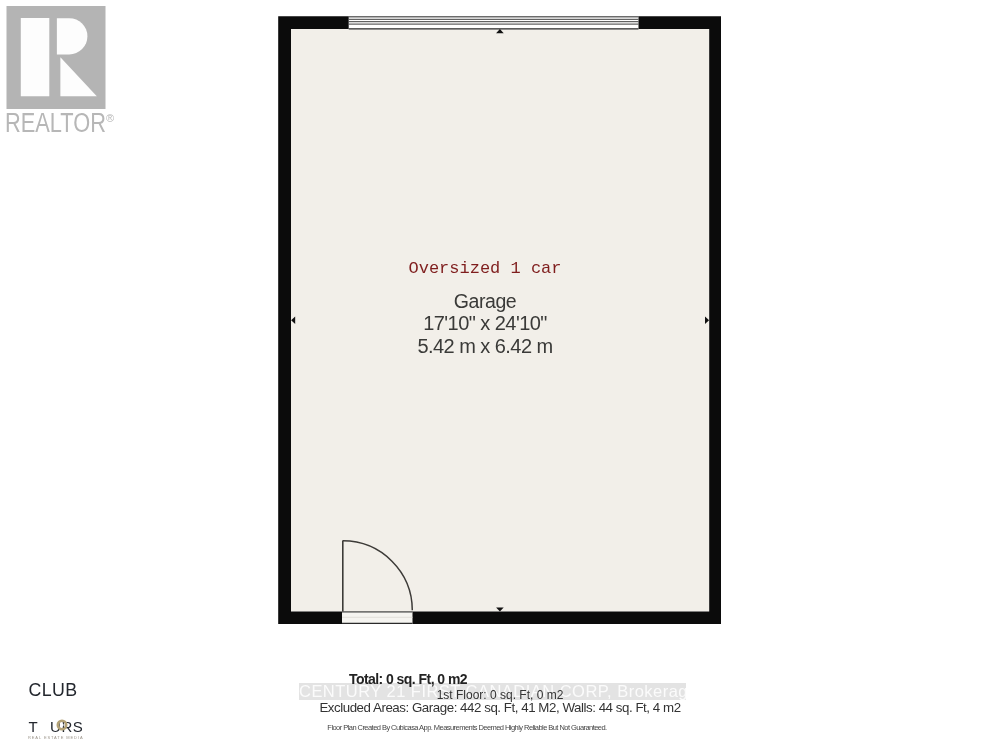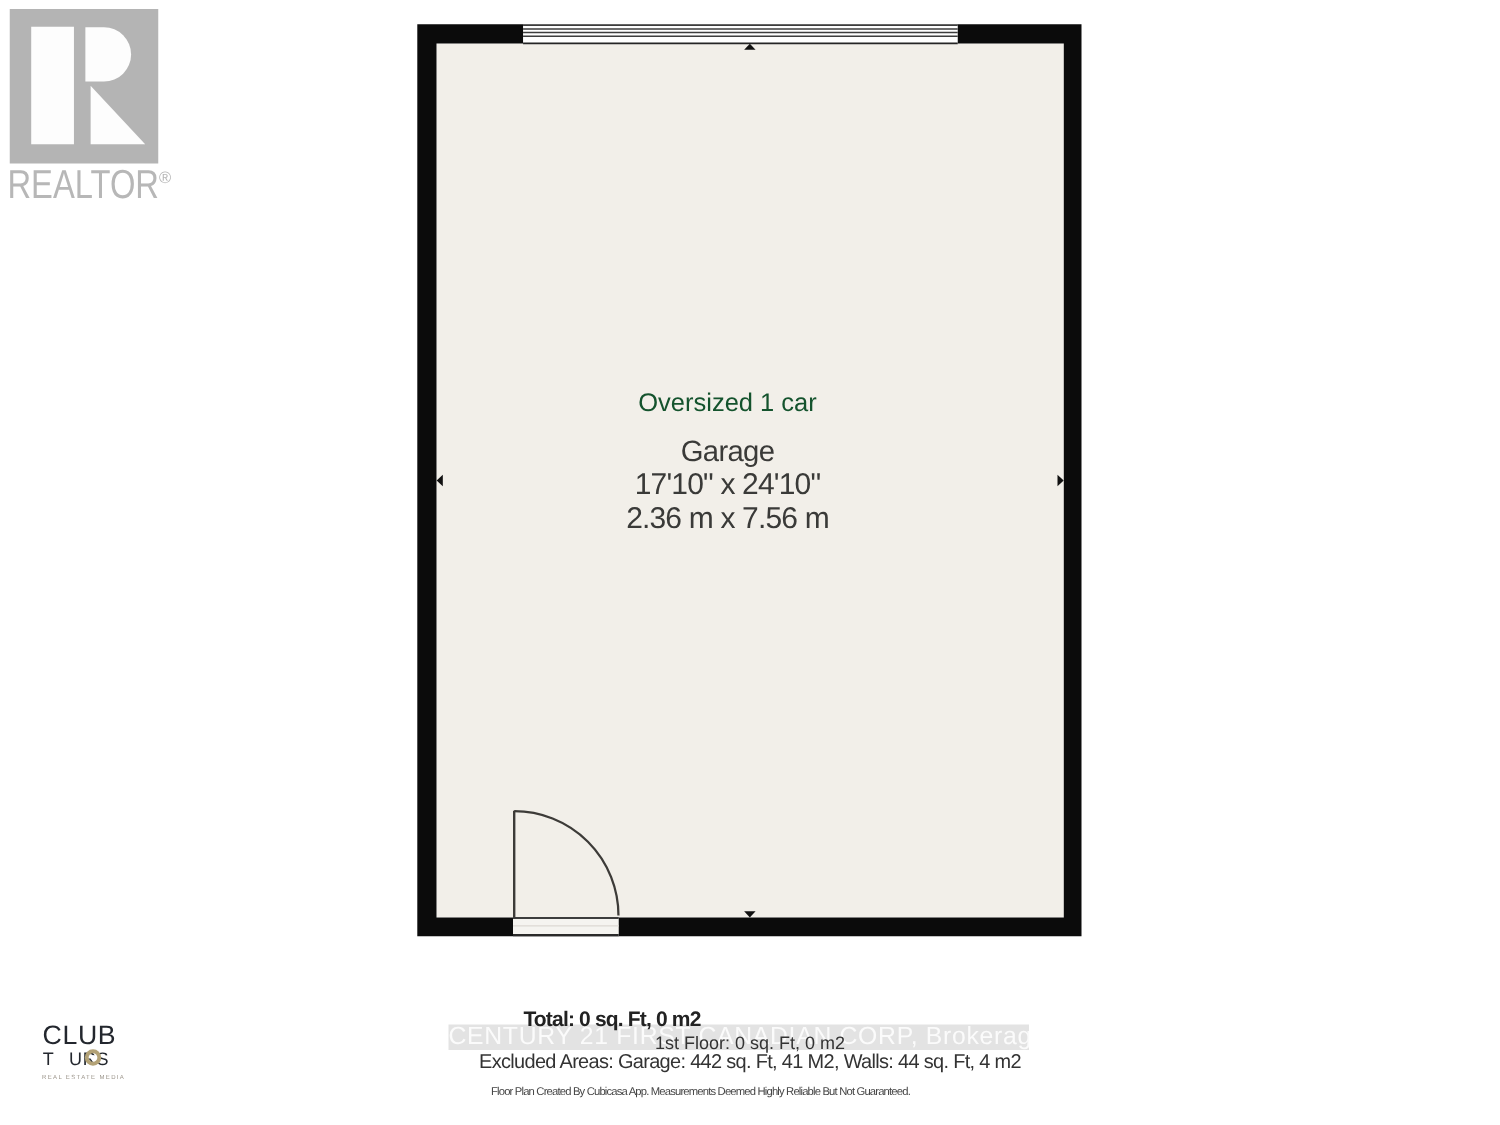--- a/index.html
+++ b/index.html
@@ -57,40 +57,40 @@
 
   <g>
       <path d="M499.9,29.1 L496.1,33.2 L503.7,33.2 Z" fill="#111111"></path>
     </g>
 
   <g>
       <path d="M499.9,611.6 L496.1,607.5 L503.7,607.5 Z" fill="#111111"></path>
     </g>
 </svg>
 
-<div class="abs" style="left:485px;top:259.9px;transform:translateX(-50%);font-size:17px;line-height:17px;color:#14532d;white-space:nowrap;">Oversized 1 car</div>
+<div class="abs" style="left:485px;top:259.9px;transform:translateX(-50%);font-size:17px;line-height:17px;color:#7f1d1d;white-space:nowrap;font-family:Liberation Mono, monospace;">Oversized 1 car</div>
 
 <div class="abs" style="left:485px;top:291.7px;transform:translateX(-50%);font-size:19.5px;line-height:19.5px;letter-spacing:-0.45px;color:#3a3a38;white-space:nowrap;">Garage</div>
 
 <div class="abs" style="left:485px;top:313.3px;transform:translateX(-50%);font-size:20px;line-height:20px;letter-spacing:-0.55px;color:#3a3a38;white-space:nowrap;">17'10" x 24'10"</div>
 
-<div class="abs" style="left:485px;top:335.5px;transform:translateX(-50%);font-size:20px;line-height:20px;letter-spacing:-0.55px;color:#3a3a38;white-space:nowrap;">2.36 m x 7.56 m</div>
+<div class="abs" style="left:485px;top:335.5px;transform:translateX(-50%);font-size:20px;line-height:20px;letter-spacing:-0.55px;color:#3a3a38;white-space:nowrap;">5.42 m x 6.42 m</div>
 
 <div class="abs" style="left:299px;top:682.5px;width:387px;height:17px;background:#e3e3e3;overflow:hidden;">
   <div style="font-size:16.5px;line-height:17px;letter-spacing:0.47px;color:#fbfbfb;text-align:center;white-space:nowrap;">CENTURY 21 FIRST CANADIAN CORP, Brokerage</div>
 </div>
 
 <div class="abs" style="left:0;top:671.5px;width:816px;text-align:center;font-size:14px;line-height:14px;font-weight:bold;letter-spacing:-0.55px;color:#222222;">Total: 0 sq. Ft, 0 m2</div>
 
 <div class="abs" style="left:0;top:688.8px;width:1000px;text-align:center;font-size:12px;line-height:12px;color:#333333;">1st Floor: 0 sq. Ft, 0 m2</div>
 
 <div class="abs" style="left:0;top:701.3px;width:1000px;text-align:center;font-size:13.3px;line-height:13.3px;letter-spacing:-0.45px;color:#333333;">Excluded Areas: Garage: 442 sq. Ft, 41 M2, Walls: 44 sq. Ft, 4 m2</div>
 
 <div class="abs" style="left:0;top:723.6px;width:934px;text-align:center;font-size:7.5px;line-height:7.5px;letter-spacing:-0.55px;color:#454545;">Floor Plan Created By Cubicasa App. Measurements Deemed Highly Reliable But Not Guaranteed.</div>
 
 <div class="abs" style="left:28px;top:680.5px;width:90px;text-align:left;color:#23272e;">
   <div style="font-size:17.8px;line-height:18px;letter-spacing:0.4px;text-indent:0.4px;">CLUB</div>
-  <div style="font-size:12px;line-height:15px;letter-spacing:0.5px;text-indent:0.5px;position:relative;">T<span style="visibility:hidden;">O</span>URS<svg style="position:absolute;left:28px;top:0.8px;" width="12" height="12" viewBox="0 0 12 12">
+  <div style="font-size:15px;line-height:15px;letter-spacing:0.5px;text-indent:0.5px;position:relative;margin-top:20px;">T<span style="visibility:hidden;">O</span>URS<svg style="position:absolute;left:28px;top:0.8px;" width="12" height="12" viewBox="0 0 12 12">
         <circle cx="6" cy="6" r="4.2" fill="none" stroke="#b3a276" stroke-width="2.6"></circle>
         <circle cx="6" cy="6" r="1.7" fill="#ffffff"></circle>
       </svg></div>
   <div style="font-size:4px;line-height:4px;letter-spacing:0.9px;color:#9b948a;margin-top:2.5px;">REAL ESTATE MEDIA</div>
 </div>
 
 </body></html>

